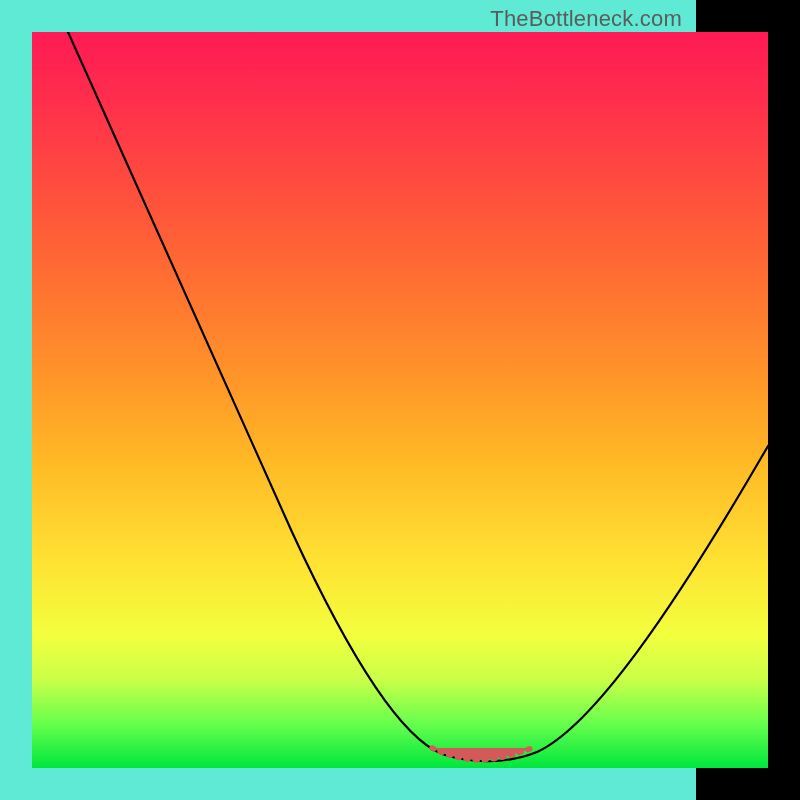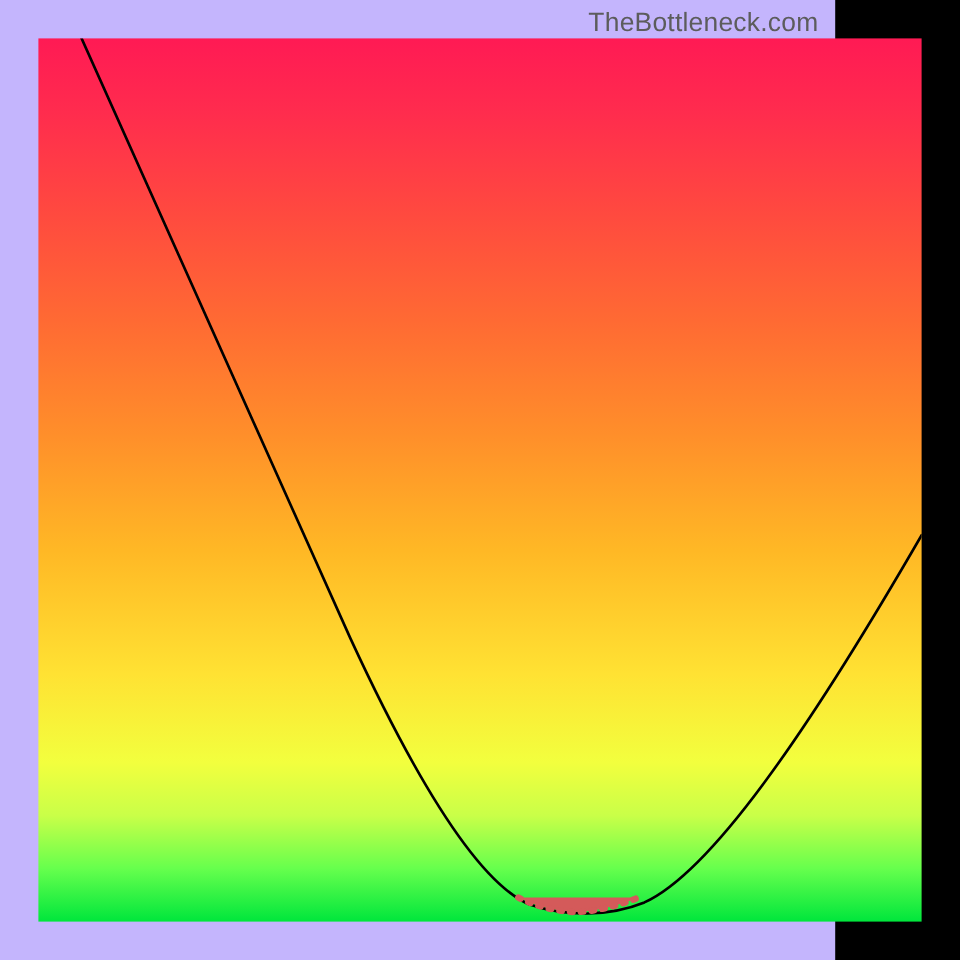--- a/index.html
+++ b/index.html
@@ -8,21 +8,21 @@
     width: 800px;
     height: 800px;
     background: #000;
     overflow: hidden;
     font-family: Arial, Helvetica, sans-serif;
   }
   .frame {
     position: relative;
     width: 696px;
     height: 800px;
-    background: #c4b5fd;
+    background: #5eead4;
   }
   .plot-area {
     position: absolute;
     left: 32px;
     top: 32px;
     width: 736px;
     height: 736px;
     
     background: linear-gradient(
       to bottom,

